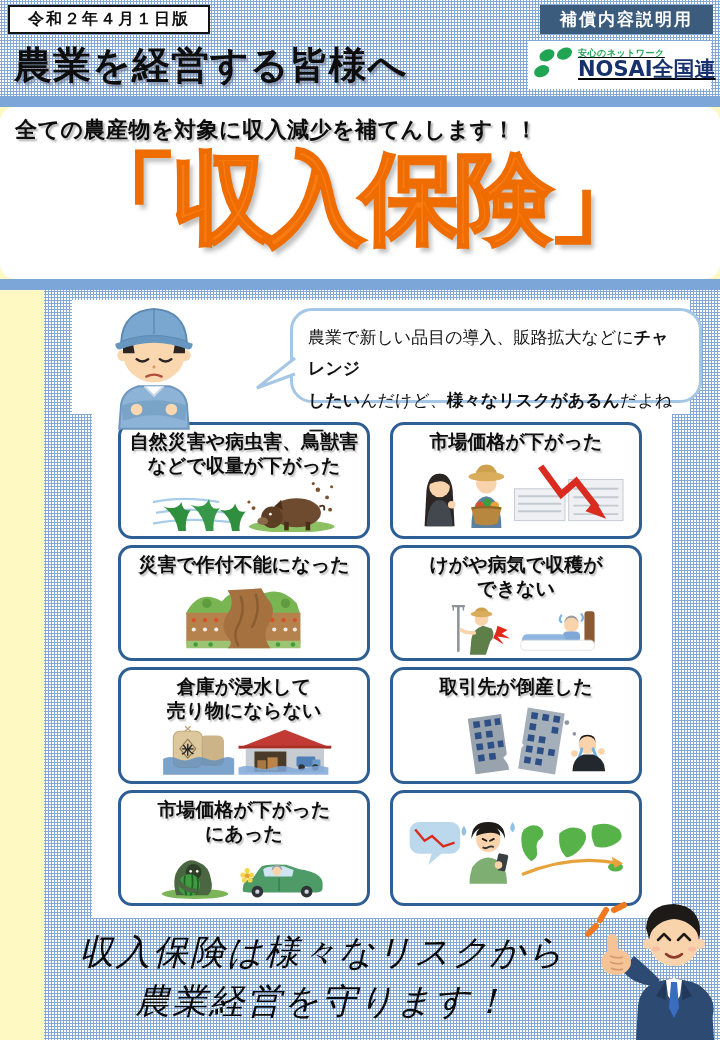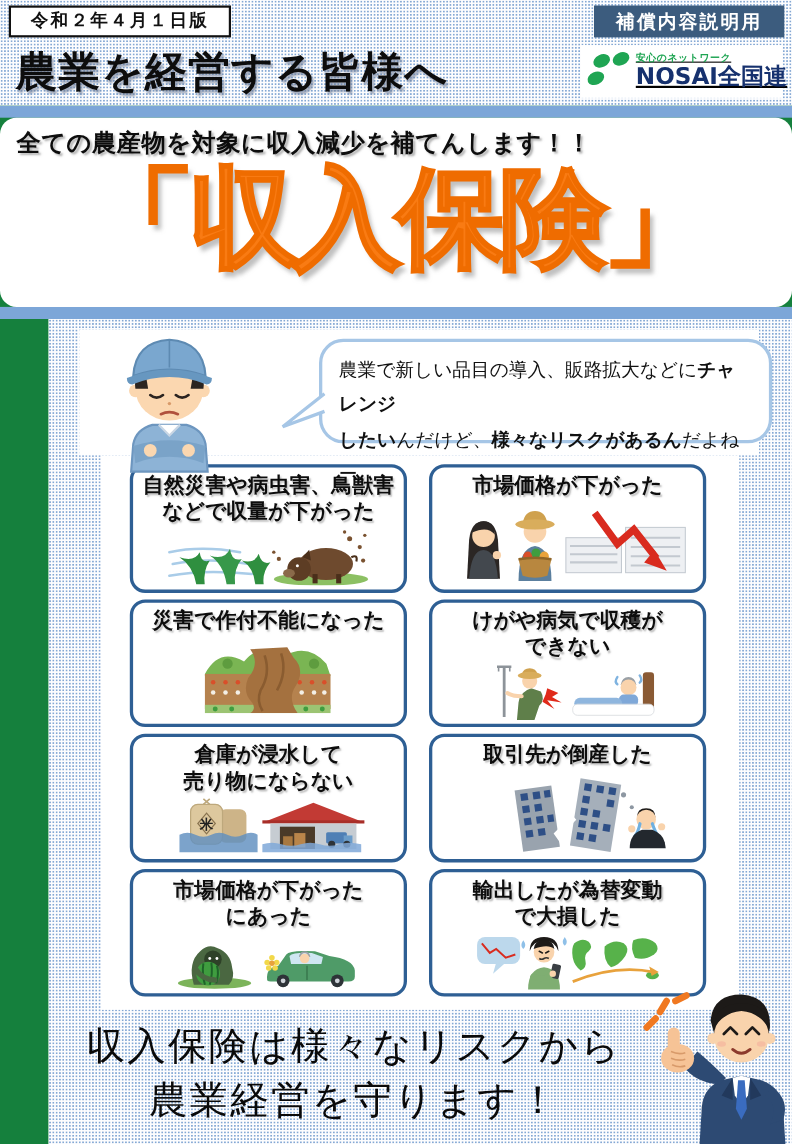--- a/index.html
+++ b/index.html
@@ -1,17 +1,17 @@
 <!DOCTYPE html>
 <html><head>
 <meta charset="utf-8">
 <style>
   * { margin:0; padding:0; box-sizing:border-box; }
   body { width:720px; height:1040px; font-family:"DejaVu Sans","Liberation Sans",sans-serif; overflow:hidden; }
-  .page { position:relative; width:720px; height:1040px; background:#15803d; }
+  .page { position:relative; width:720px; height:1040px; background:#fef9c3; }
 
   
   .halftone {
     background-color:#fdfdfe;
     background-image:radial-gradient(circle, #84a8d4 1px, transparent 1.1px);
     background-size:3px 3px;
   }
 
   
   .header { position:relative; height:96px; }
@@ -53,21 +53,21 @@
   .cards-panel { position:absolute; left:48px; right:48px; top:124px; bottom:122px; background:#fff; }
   .cards-grid { display:grid; grid-template-columns:1fr 1fr; grid-auto-rows:1fr;
     gap:6px 20px; height:100%; padding:8px 30px 12px 26px; }
   .card { border:3px solid #2e5f94; border-radius:14px; background:#fff; overflow:hidden;
     display:flex; flex-direction:column; align-items:center; padding:4px 6px 2px 6px; }
   .card-title { font-size:19px; font-weight:900; line-height:1.28; text-align:center; color:#0d0d0d;
     text-shadow:1.5px 2px 1.5px rgba(140,140,140,.55); white-space:nowrap; }
   .card-illus { flex:1 1 auto; width:100%; display:flex; align-items:center; justify-content:center; min-height:0; }
   .card-illus svg { width:96%; height:96%; }
 
-  .footer-area { position:absolute; left:0; bottom:0; right:0; height:122px; }
+  .footer-area { position:absolute; left:0; bottom:0; right:0; height:122px;font-style:italic; }
   .slogan { position:absolute; left:0; right:120px; top:10px; text-align:center;
     font-family:"DejaVu Serif","Liberation Serif",serif; font-size:35px; color:#0a0a0a;
     line-height:1.4; letter-spacing:2px; white-space:nowrap; }
   .businessman { position:absolute; right:0; bottom:0; width:136px; height:140px; z-index:6; }
 </style>
 </head>
 <body>
 
 <div class="page">
 
@@ -380,23 +380,20 @@
                   <circle cx="130" cy="40" r="3.5"></circle>
                 <circle cx="120" cy="47" r="3.5"></circle>
                   <circle cx="128" cy="47" r="3.5"></circle>
               </g>
               <circle cx="124" cy="41" r="3.5" fill="#e8a23c"></circle>
             </svg>
           </div>
         </div>
 
         <div class="card">
-          <div class="card-title">
-            <span>輸出したが為替変動</span><br><span>で大損した</span>
-          </div>
           <div class="card-illus">
             <svg viewBox="0 0 240 74" preserveAspectRatio="xMidYMid meet">
               <rect x="6" y="8" width="54" height="34" rx="10" fill="#bcd8ec"></rect>
               <polyline points="12,16 22,28 30,23 42,34 54,30" stroke="#d92b1f" stroke-width="2.5" fill="none"></polyline>
               <polygon points="30,40 42,40 26,54" fill="#bcd8ec"></polygon>
               <path d="M70 74 Q70 48 90 46 Q110 48 110 74 Z" fill="#7fae72"></path>
               <path d="M72 26 Q72 8 90 8 Q108 8 108 26 Q104 13 90 13 Q76 13 72 26 Z" fill="#1d1a18"></path>
               <circle cx="90" cy="27" r="13" fill="#f9d3ac"></circle>
               <path d="M77 23 Q78 12 90 12 Q102 12 103 23 Q95 16 77 23 Z" fill="#1d1a18"></path>
               <path d="M84 26 l4 2 M96 26 l-4 2" stroke="#1d1a18" stroke-width="2" stroke-linecap="round"></path>

